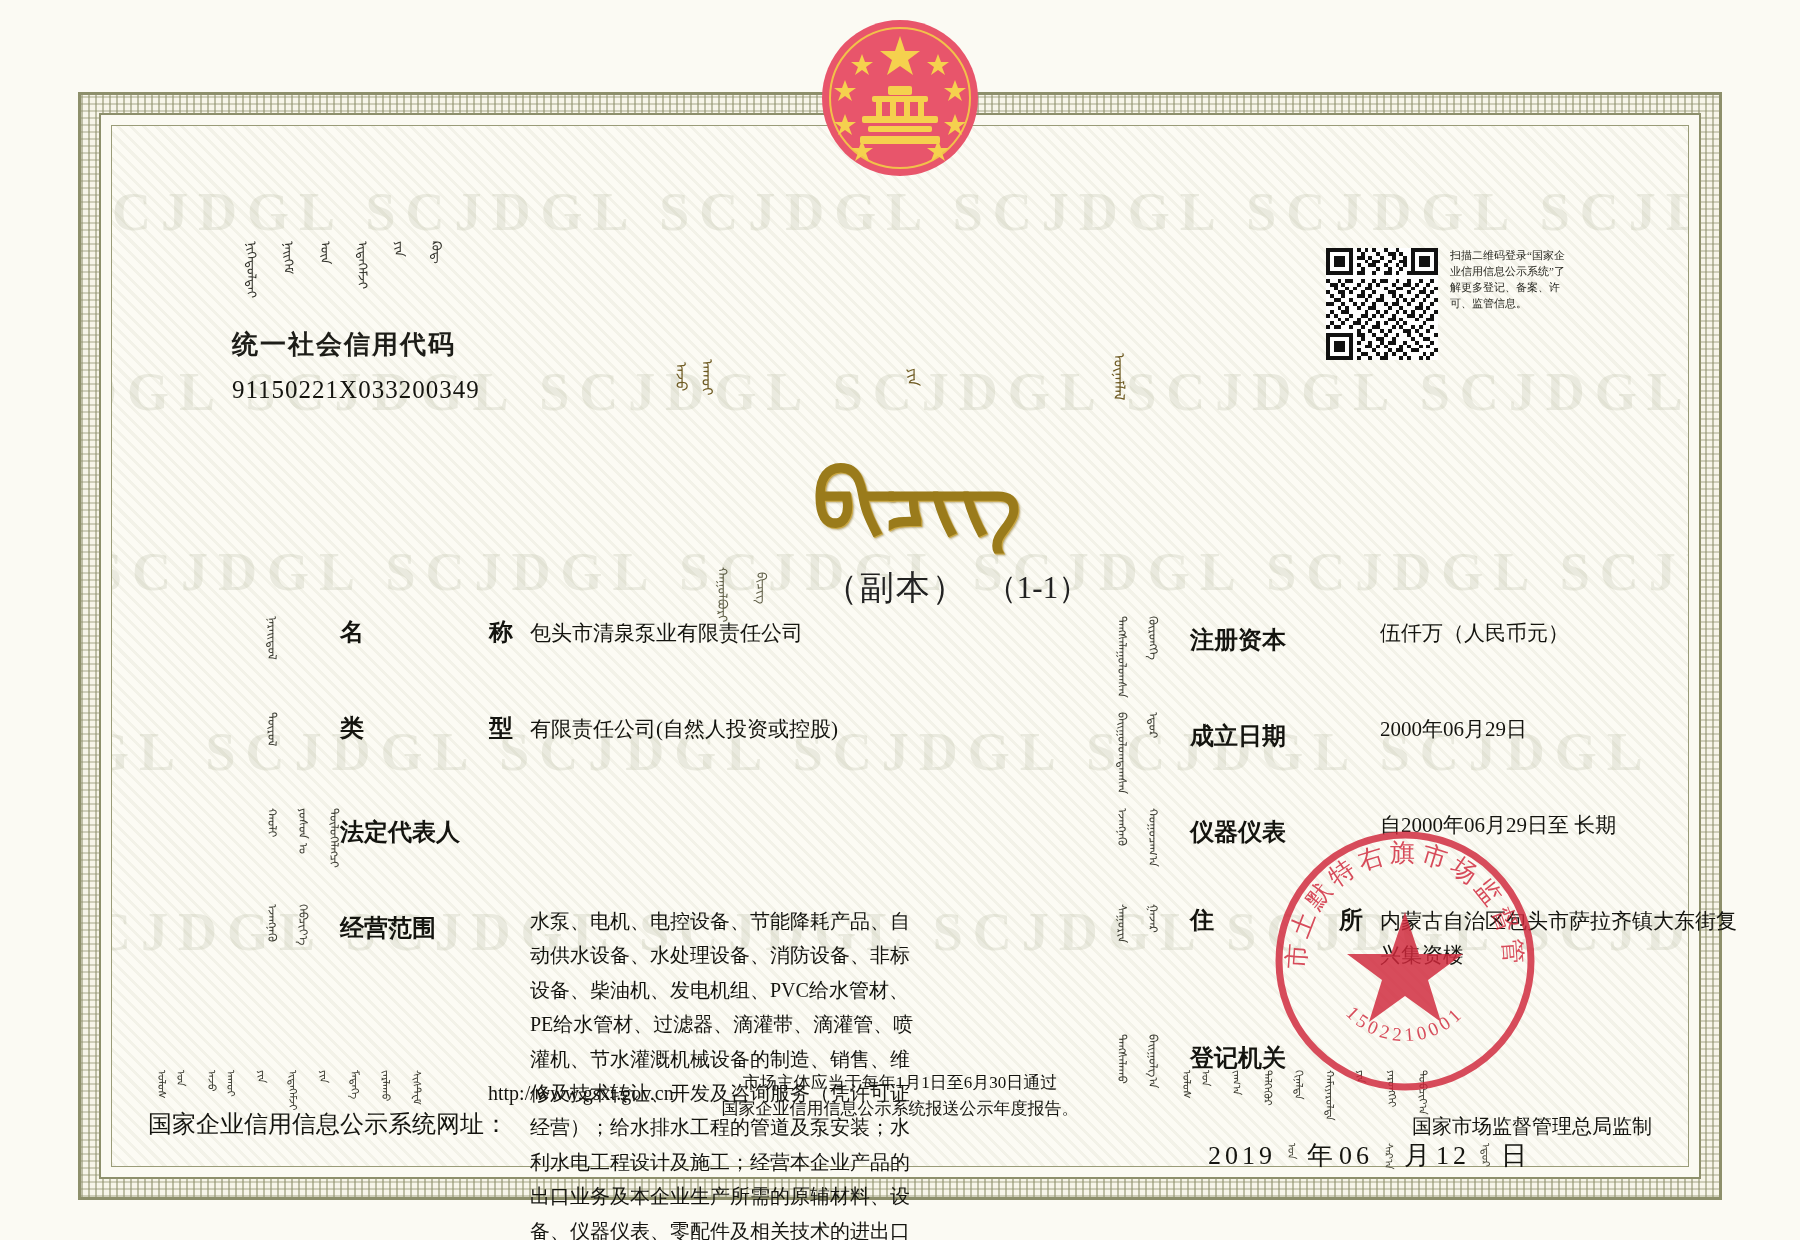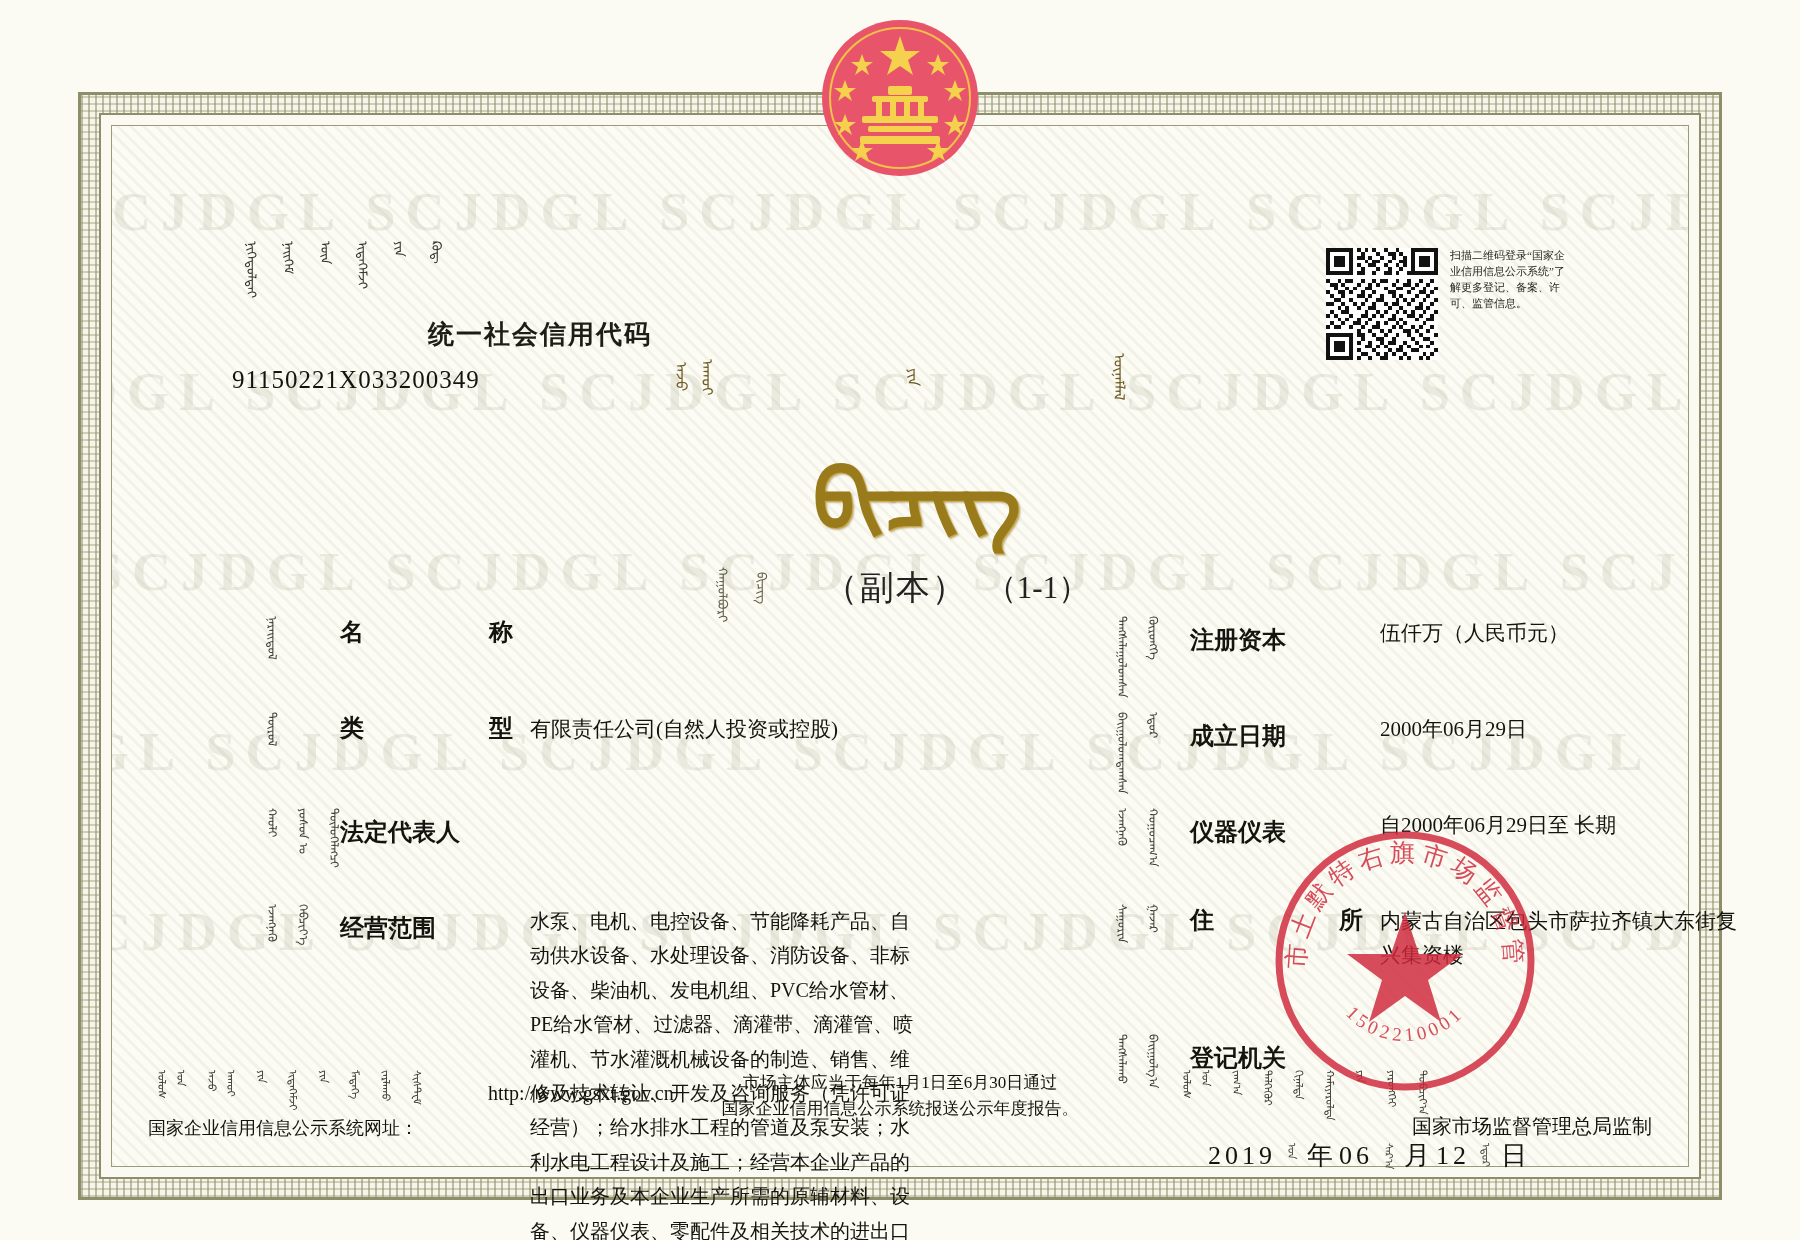--- a/index.html
+++ b/index.html
@@ -75,22 +75,22 @@
     position:absolute;left:120px;top:115px;width:420px;
   }
   .usc-mongol{
     display:flex;gap:14px;height:70px;align-items:flex-start;margin-left:8px;
   }
   .usc-mongol .m{
     writing-mode:vertical-lr;font-size:13px;color:#2f2f28;
     font-family:"DejaVu Sans",sans-serif;letter-spacing:0;
   }
   .usc-label{
-    font-size:26px;color:#1d1d18;font-weight:bold;margin-top:6px;
-    font-family:"Liberation Serif",serif;letter-spacing:2px;text-align:right;
+    font-size:26px;color:#1d1d18;font-weight:bold;margin-top:16px;
+    font-family:"Liberation Serif",serif;letter-spacing:2px;
   }
   .usc-code{
     font-size:25px;color:#14140f;margin-top:14px;
     font-family:"Liberation Serif",serif;letter-spacing:1px;
   }
 
   .title-block{
     position:absolute;left:0;right:0;top:222px;text-align:center;
   }
   .title-mongol{
@@ -200,21 +200,21 @@
   }
   .footer-mongol-l span,.footer-mongol-r span{
     writing-mode:vertical-lr;font-size:11px;color:#3a3a30;
     font-family:"DejaVu Sans",sans-serif;
   }
   .footer-mongol-r{
     position:absolute;right:256px;top:2px;display:flex;gap:12px;height:36px;
   }
   .footer-l-text{
     position:absolute;left:36px;bottom:0;font-family:"Liberation Serif",serif;
-    font-size:18px;color:#14140f;
+    font-size:24px;color:#14140f;
   }
   .footer-url{
     position:absolute;left:376px;top:14px;font-family:"Liberation Serif",serif;
     font-size:20px;color:#14140f;
   }
   .footer-center{
     position:absolute;left:50%;transform:translateX(-50%);top:2px;text-align:center;
     font-family:"Liberation Serif",serif;font-size:17px;color:#14140f;line-height:1.5;
   }
   .footer-r-text{
@@ -505,20 +505,21 @@
             <div class="col-left">
 
               <div class="frow">
                 <div class="fmongol">
                   <span>ᠨᠡᠷᠡᠢᠳᠦᠯ</span>
                 </div>
                 <div class="flabel">
                   <span>名</span>
                   <span>称</span>
                 </div>
+                <div class="fvalue">包头市清泉泵业有限责任公司</div>
               </div>
 
               <div class="frow">
                 <div class="fmongol">
                   <span>ᠲᠥᠷᠥᠯ</span>
                 </div>
                 <div class="flabel">
                   <span>类</span>
                   <span>型</span>
                 </div>

